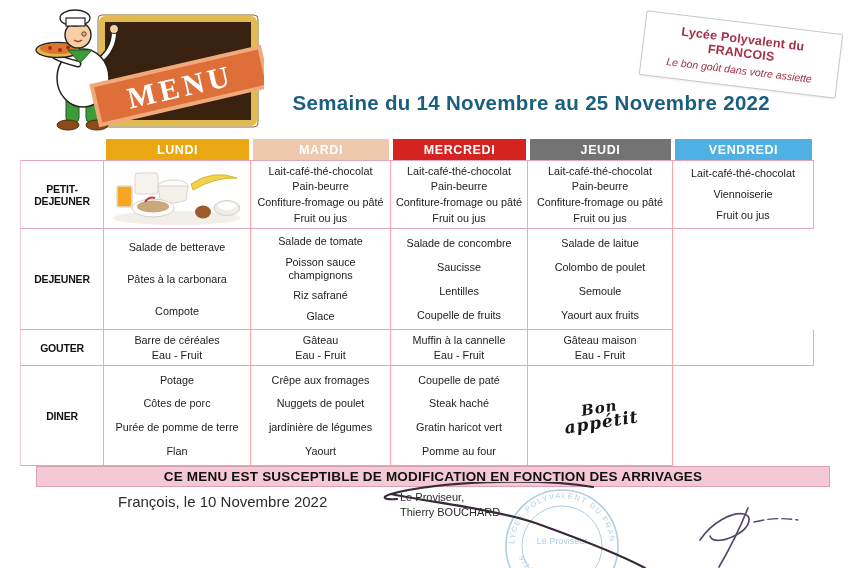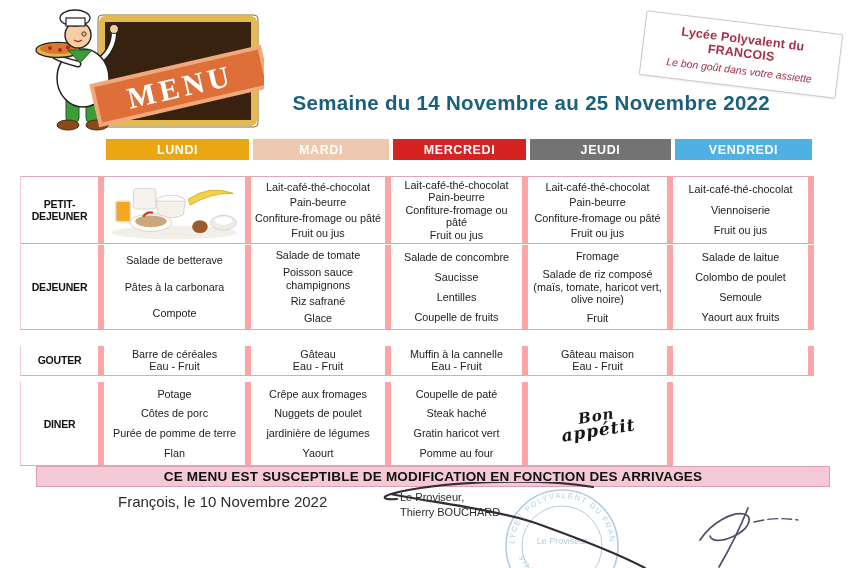--- a/index.html
+++ b/index.html
@@ -36,21 +36,21 @@
     height:21px; display:flex; align-items:center; justify-content:center;
     color:#fff; font-weight:bold; font-size:12.5px; letter-spacing:.6px;
   }
   .hdr-lundi    { background:#eaa712; }
   .hdr-mardi    { background:#efc9ad; }
   .hdr-mercredi { background:#d62321; }
   .hdr-jeudi    { background:#737373; }
   .hdr-vendredi { background:#4fb0e3; }
 
   .body-row .cell {
-    border-right:6px solid #fca5a5; border-bottom:1px solid #e0a7ba;margin-top:16px;
+    border-right:1px solid #fca5a5; border-bottom:1px solid #e0a7ba;
   }
   .body-row .cell:first-child { border-left:1px solid #edcad6; }
   .body-row.first .cell { border-top:1px solid #e0a7ba; }
   .row-pj  { height:69px; }
   .row-dej { height:101px; }
   .row-gou { height:36px; }
   .row-din { height:100px; }
 
   .label-cell {
     display:flex; align-items:center; justify-content:center;
@@ -216,25 +216,20 @@
           <div class="menu-line">Riz safrané</div>
           <div class="menu-line">Glace</div>
         </div>
       <div class="cell menu-cell">
           <div class="menu-line">Salade de concombre</div>
           <div class="menu-line">Saucisse</div>
           <div class="menu-line">Lentilles</div>
           <div class="menu-line">Coupelle de fruits</div>
         </div>
       <div class="cell menu-cell">
-          <div class="menu-line">Fromage</div>
-          <div class="menu-line">Salade de riz composé (maïs, tomate, haricot vert, olive noire)</div>
-          <div class="menu-line">Fruit</div>
-        </div>
-      <div class="cell menu-cell">
           <div class="menu-line">Salade de laitue</div>
           <div class="menu-line">Colombo de poulet</div>
           <div class="menu-line">Semoule</div>
           <div class="menu-line">Yaourt aux fruits</div>
         </div>
     </div>
 
     <div class="t-row body-row row-gou">
       <div class="cell label-cell">GOUTER</div>
       <div class="cell menu-cell">

